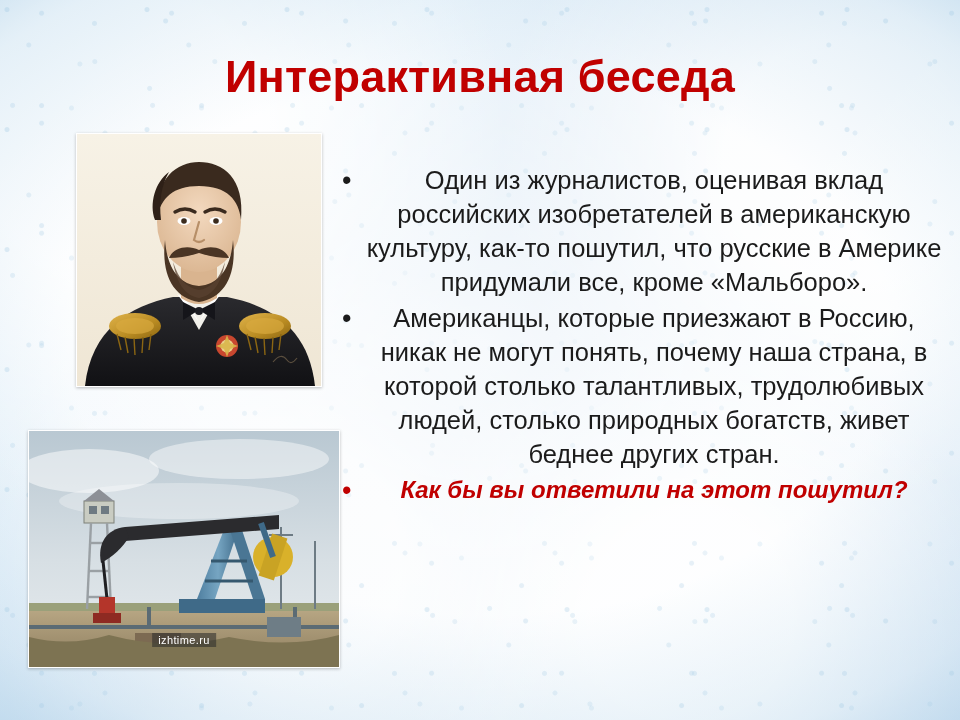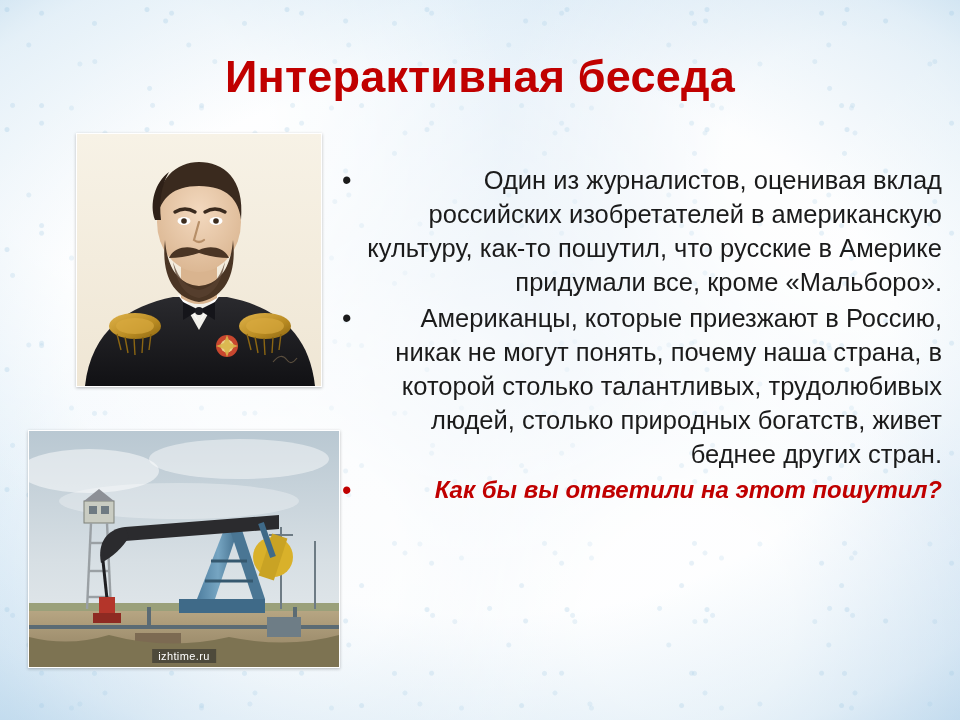--- a/index.html
+++ b/index.html
@@ -103,21 +103,21 @@
     top: 430px;
     width: 310px;
     height: 236px;
     background: #9fb6c4;
   }
   .oilrig svg { display: block; width: 100%; height: 100%; }
   .watermark {
     position: absolute;
     left: 50%;
     transform: translateX(-50%);
-    bottom: 4px;
+    bottom: 20px;
     font-size: 11px;
     color: #ffffff;
     background: rgba(40,40,40,.55);
     padding: 1px 6px;
     letter-spacing: .4px;
     font-family: "Liberation Sans", sans-serif;
   }
 
   .bullets {
     position: absolute;
@@ -136,21 +136,21 @@
     font-size: 27px;
     line-height: 34px;
     color: #1b1b1b;
     text-align: left;
   }
   .bullet .btext {
     flex: 1 1 auto;
     font-size: 25.5px;
     line-height: 34px;
     color: #1b1b1b;
-    text-align: right;
+    text-align: center;
   }
   .bullet.accent .dot,
   .bullet.accent .btext {
     color: #c00000;
   }
   .bullet.accent .btext {
     font-style: italic;
     font-weight: 700;
     font-size: 24px;
     line-height: 33px;

